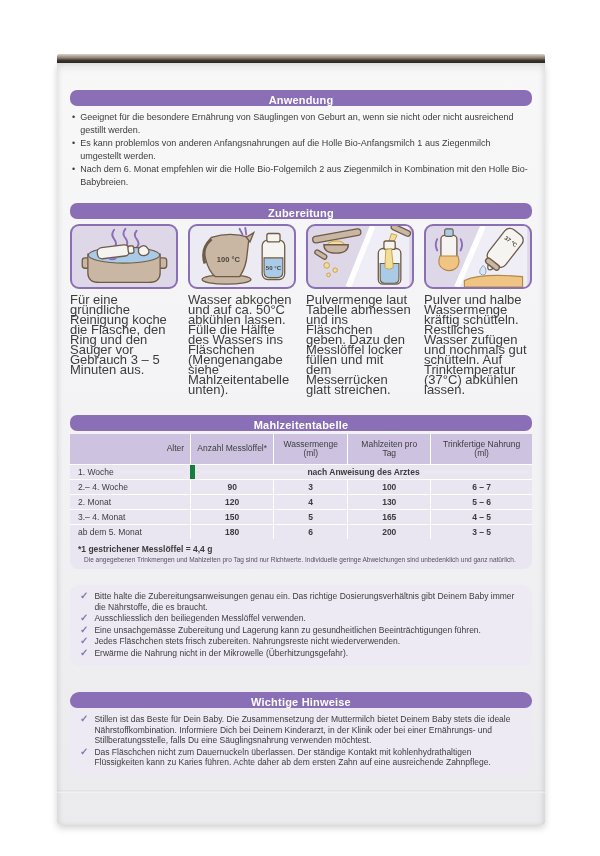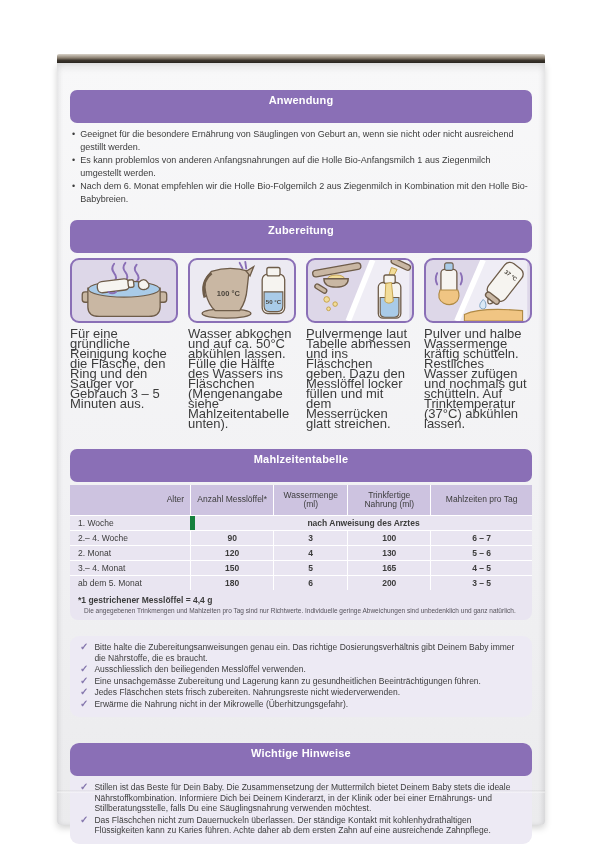--- a/index.html
+++ b/index.html
@@ -23,21 +23,21 @@
     border-radius: 0 0 4px 4px;
   }
   .crease {
     position: absolute; left: 0; right: 0; top: 727px; height: 3px;
     background: linear-gradient(180deg, rgba(0,0,0,0.05), rgba(255,255,255,0.5));
   }
   .content { padding: 27px 13px 0; }
 
   .banner {
     background: #8a6fb6; color: #ffffff; font-weight: bold;
-    font-size: 11px; line-height: 20px; height: 33px;
+    font-size: 11px; line-height: 20px; height: 16px;
     text-align: center; border-radius: 7px;
     letter-spacing: 0.2px;
   }
 
   
   .bullets { list-style: none; margin-top: 5px; padding: 0 2px; }
   .bullets li { display: flex; gap: 5px; font-size: 9px; line-height: 13px; }
   .bullet-dot { color: #3c3c3c; font-size: 9px; }
 
   .sect-zubereitung .banner { margin-top: 14px; }
@@ -205,22 +205,22 @@
       </div>
     </section>
 
     <section class="tbl">
       <div class="banner">Mahlzeitentabelle</div>
       <div class="tbl-block">
         <div class="trow thead">
           <div class="tcell">Alter</div>
           <div class="tcell vline">Anzahl Messlöffel*</div>
           <div class="tcell vline">Wassermenge (ml)</div>
+          <div class="tcell vline">Mahlzeiten pro Tag</div>
           <div class="tcell vline">Trinkfertige Nahrung (ml)</div>
-          <div class="tcell vline">Mahlzeiten pro Tag</div>
         </div>
         <div class="trow tbody-row">
           <div class="tcell">1. Woche</div>
           <div class="span-note">nach Anweisung des Arztes</div>
         </div>
         <div class="trow tbody-row">
           <div class="tcell">2.– 4. Woche</div>
           <div class="tcell num vline">90</div>
           <div class="tcell num vline">3</div>
           <div class="tcell num vline">100</div>

